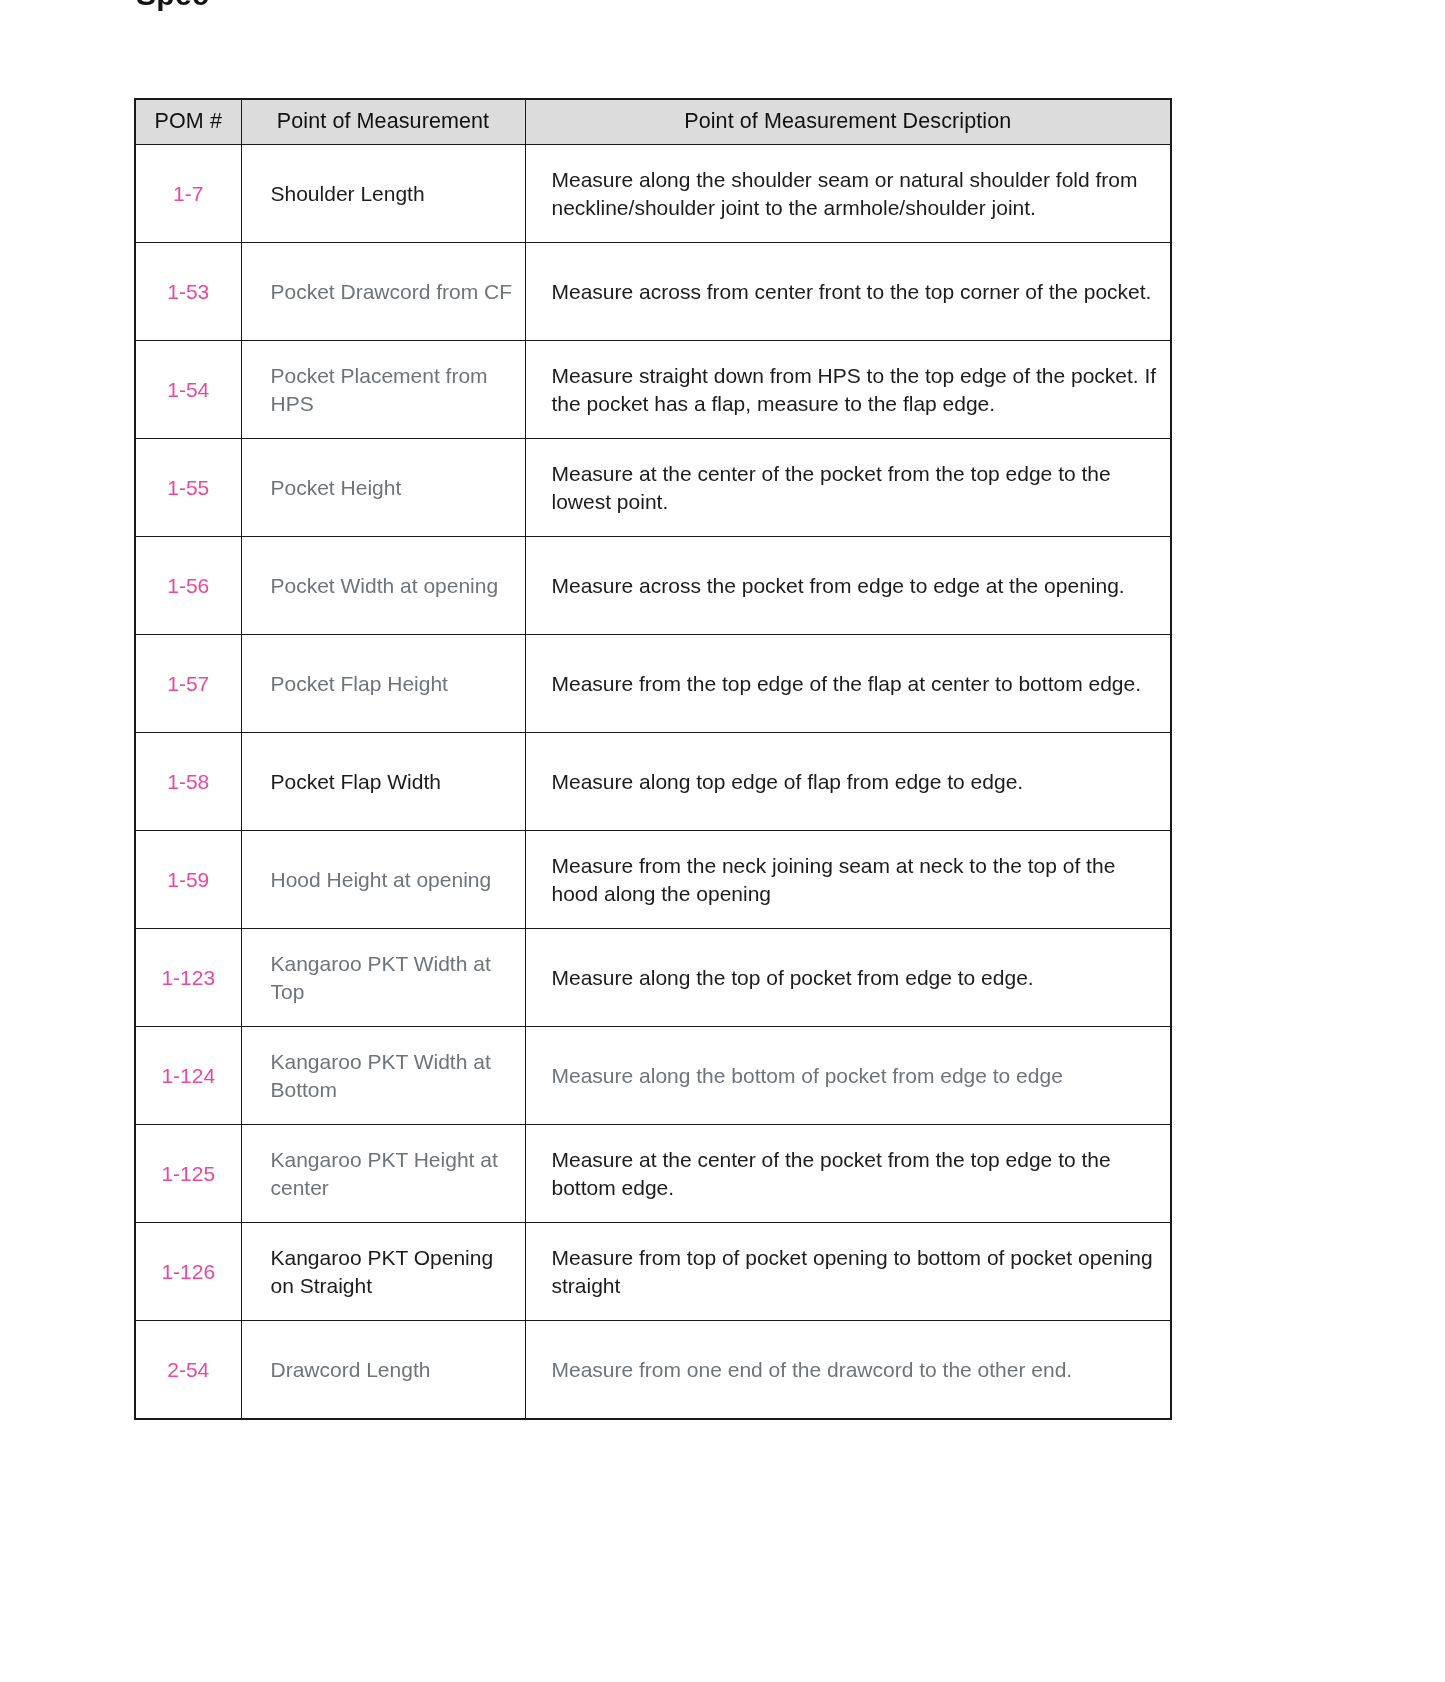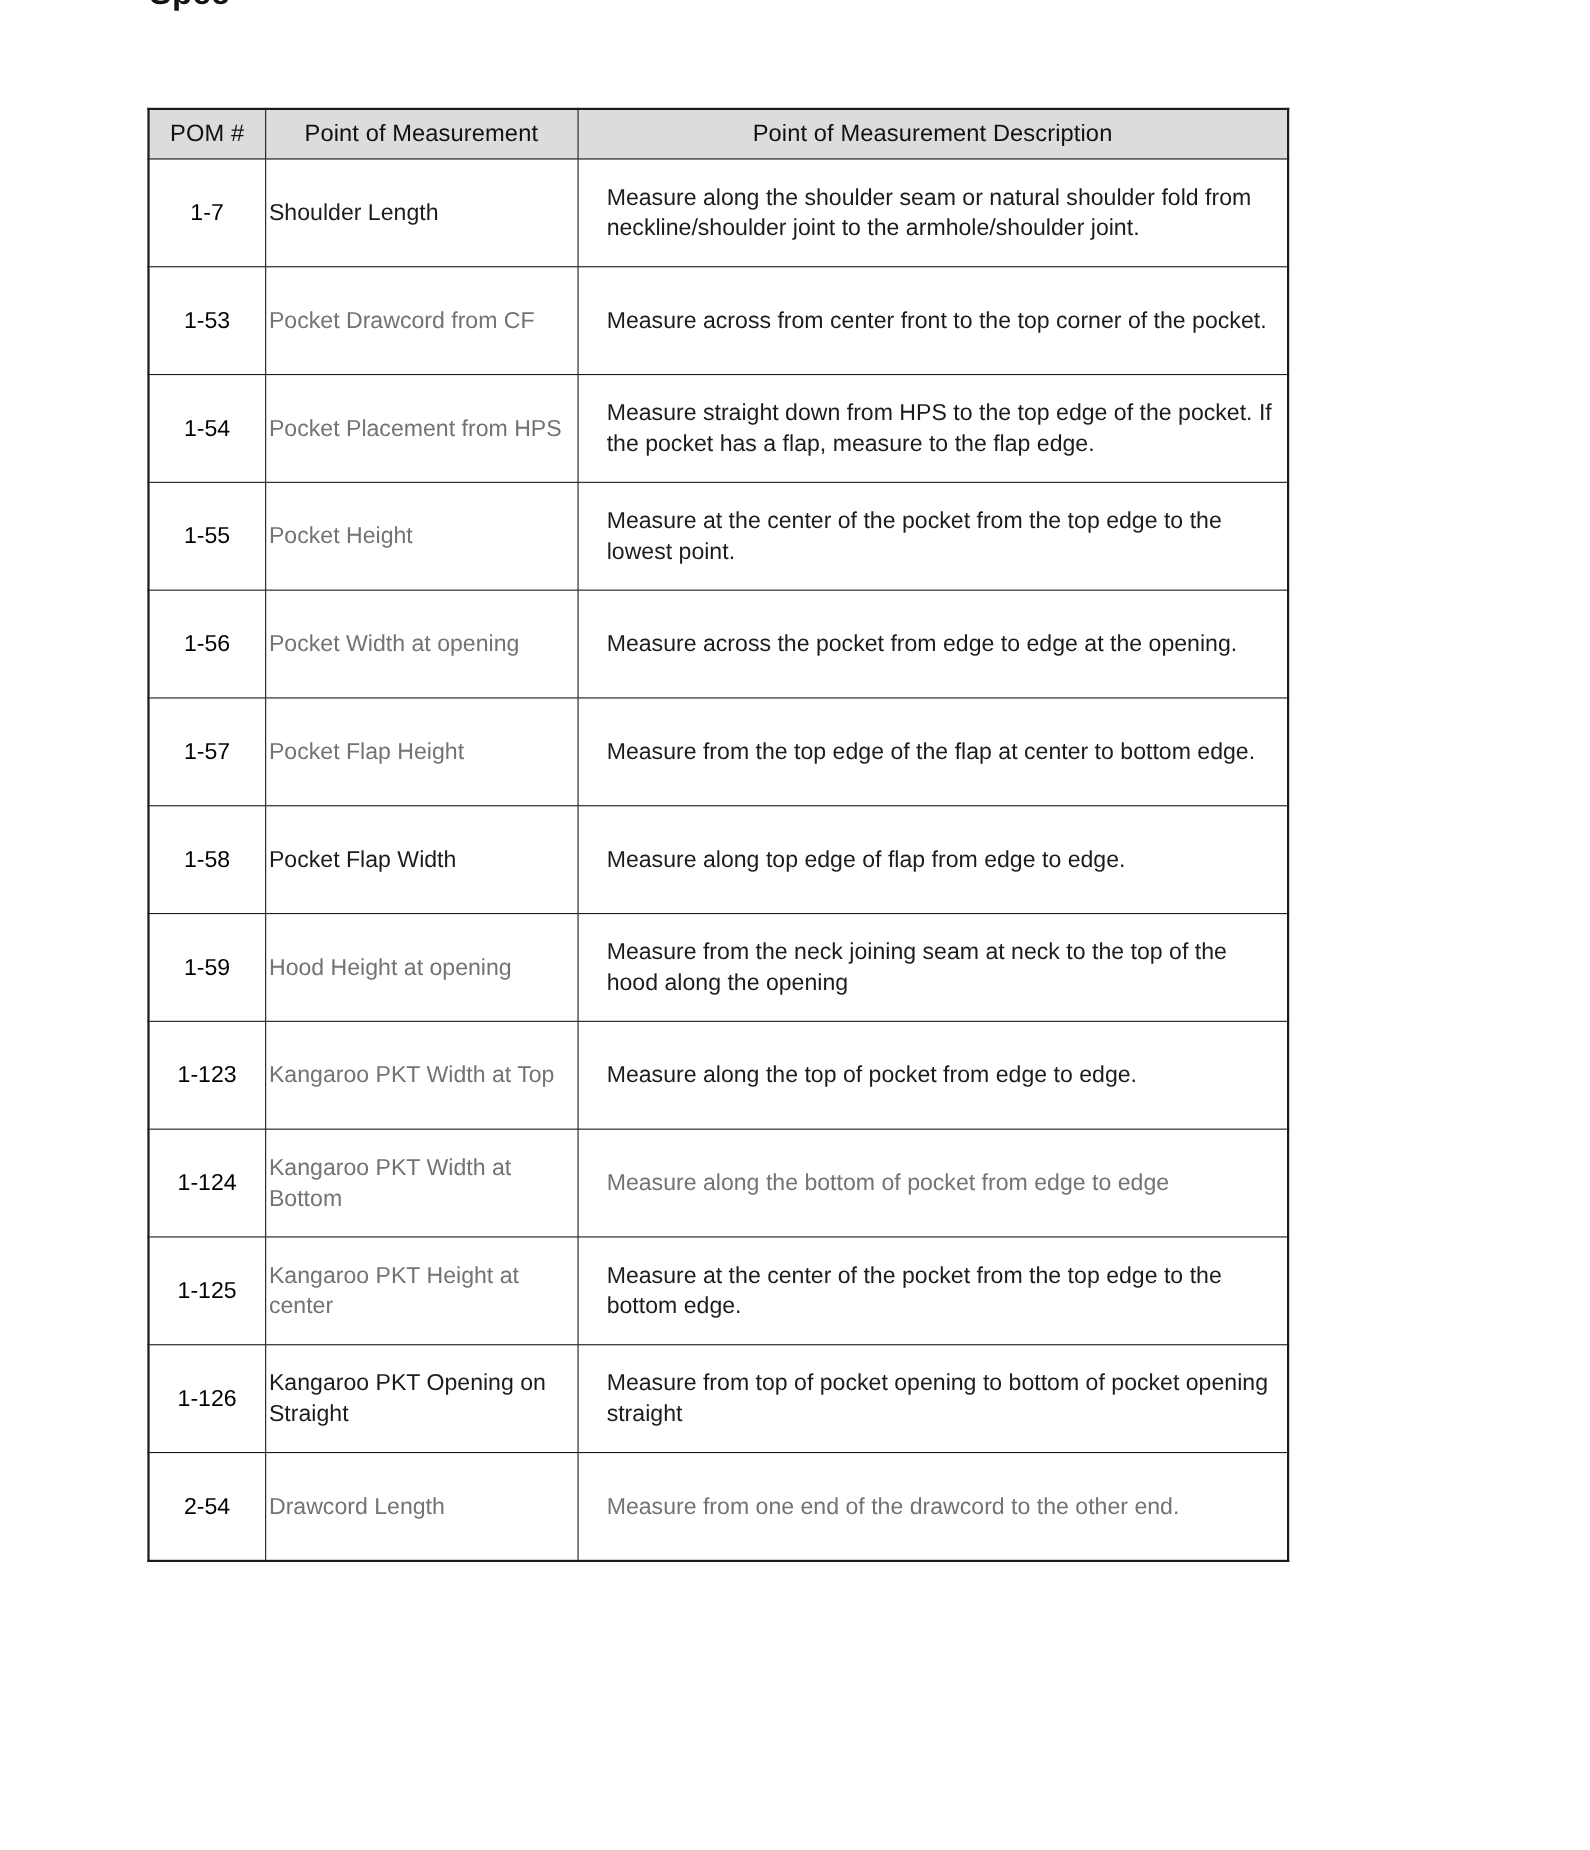--- a/index.html
+++ b/index.html
@@ -60,25 +60,25 @@
     border: 1.6px solid #1a1a1a;
     vertical-align: middle;
     font-size: 21px;
     line-height: 1.30;
     padding: 10px 9px;
     color: #1c1c1c;
   }
 
   td.pom-num {
     text-align: center;
-    color: #000000;
+    color: #ec4899;
     font-size: 21px;
   }
 
-  td.pom-name { padding-left: 3px; margin-left: 20px; }
+  td.pom-name { padding-left: 29px; margin-left: 20px; }
   td.pom-desc { padding-left: 26px; }
 
   
   .ink-dark  { color: #1c1c1c; }
   .ink-light { color: #6f7479; }
 
   tbody tr { height: 98px; }
 </style>
 </head>
 <body>

